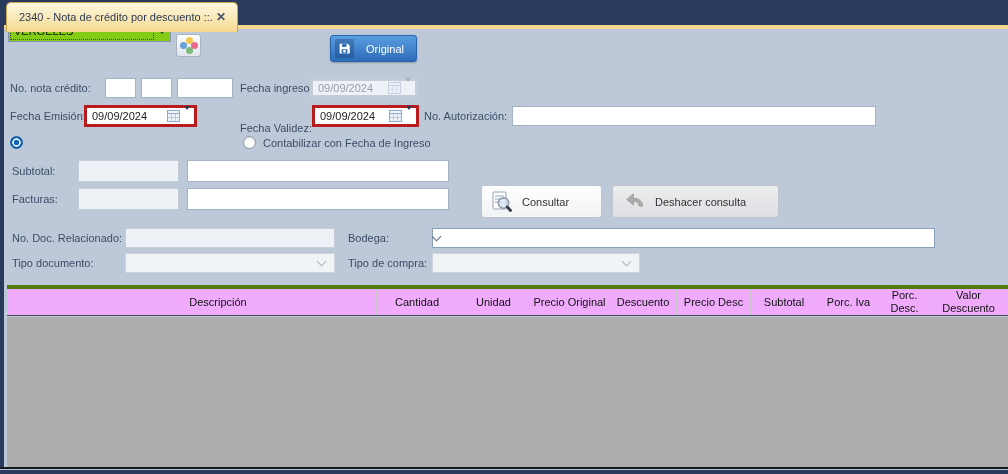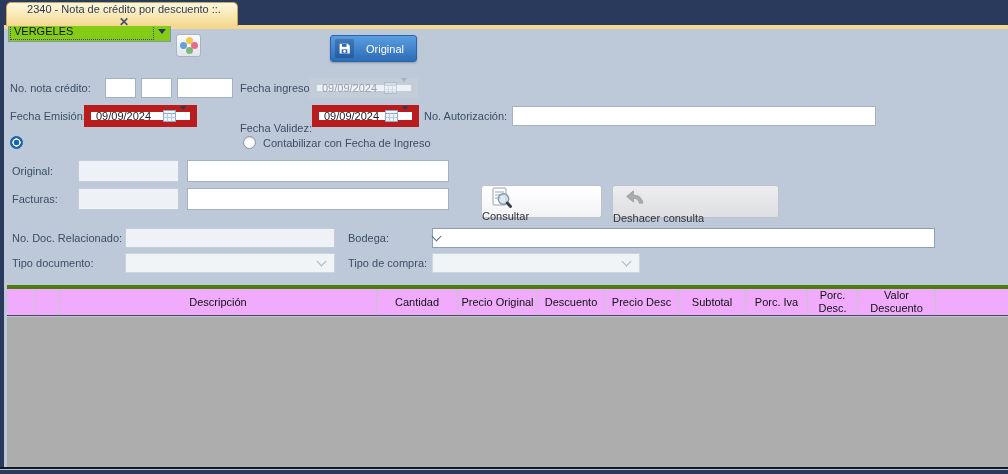--- a/index.html
+++ b/index.html
@@ -3,23 +3,23 @@
 <meta charset="utf-8">
 <style>
   * { margin:0; padding:0; box-sizing:border-box; }
   html,body { width:1008px; height:474px; }
   body { font-family:"Liberation Sans", sans-serif; font-size:11px; color:#3c4d66; }
   .window { position:relative; width:1008px; height:474px; background:#bdc9d9; overflow:hidden; }
 
   
   .tabbar { position:absolute; left:0; top:0; width:1008px; height:25px; background:#2a3a5c; }
   .goldstrip { position:absolute; left:0; top:25px; width:1008px; height:4px; background:#f5d88f; }
-  .tab { position:absolute; left:6px; top:2px; width:232px; height:24px; z-index:3;
+  .tab { position:absolute; left:6px; top:2px; width:232px; height:30px; z-index:3;
          background:linear-gradient(#fdf8e0, #f7e3a8 70%, #f5d88f); border-radius:5px 5px 0 0;
-         border:1px solid #caa84f; border-bottom:none; display:flex; align-items:center; padding:0 8px 2px 12px;flex-direction:column; }
+         border:1px solid #caa84f; border-bottom:none; display:flex; align-items:center; padding:0 8px 2px 12px; }
   .tab-title { color:#2c3a55; white-space:nowrap; flex:1; }
   .tab-close { color:#44506a; font-weight:bold; font-size:12px; cursor:pointer; padding:0 3px; }
 
   .left-border { position:absolute; left:0; top:0; width:4px; height:474px; background:#2a3a5c; z-index:2; }
 
   
   .bottom-line { position:absolute; left:0; top:467px; width:1008px; height:2px; background:#15181f; z-index:2; }
   .bottom-light { position:absolute; left:0; top:469px; width:1008px; height:1px; background:#b8c4d4; z-index:2; }
   .bottom-navy { position:absolute; left:0; top:470px; width:1008px; height:4px; background:#2a3a5c; z-index:2; }
 
@@ -40,36 +40,36 @@
   .dot { position:absolute; width:7px; height:7px; border-radius:50%; }
 
   
   .btn-save { position:absolute; left:330px; top:35px; width:87px; height:27px; border:1px solid #2b66ab; border-radius:3px;
               background:linear-gradient(#5a9de0,#2d6cb8); color:#fff; display:flex; align-items:center; padding:0 8px 0 4px; cursor:pointer;
               box-shadow:0 1px 2px rgba(0,0,0,.25); }
   .btn-save .ic { width:19px; height:19px; background:rgba(0,30,80,.25); border-radius:2px; margin-right:8px; display:flex; align-items:center; justify-content:center; }
   .btn-save .cap { flex:1; text-align:center; }
 
   
-  .dp { position:absolute; background:#fff; border:7px solid #b91c1c; display:flex; align-items:center; }
+  .dp { position:absolute; background:#fff; border:3px solid #b91c1c; display:flex; align-items:center; }
   .dp .val { flex:1; padding-left:5px; color:#222; }
   .dp .cal { margin-right:2px; display:flex; align-items:center; }
   .dp .arr { margin:0 4px 0 2px; }
   .dp.disabled { background:#eef1f5; border-color:#c3ccd7; }
   .dp.disabled .val { color:#98a0ab; }
   .dp.disabled .cal, .dp.disabled .arr { opacity:.45; }
   .dp.disabled .tri-down { border-top-color:#8a93a0; }
 
   
   .radio { position:absolute; width:13px; height:13px; border-radius:50%; cursor:pointer; }
   .radio.on { background:radial-gradient(circle, #1464b4 0 2.6px, #ffffff 3.1px 3.9px, #1766b6 4.4px 100%); border:1px solid #0f59a4; }
   .radio.off { background:#fdfdfd; border:1px solid #8a95a5; box-shadow:inset 0 1px 2px rgba(0,0,0,.15); }
 
   
-  .btn-query { position:absolute; border:1px solid #c0c4ca; border-radius:3px; display:flex; align-items:flex-start; cursor:pointer; color:#333;flex-direction:column; }
+  .btn-query { position:absolute; border:1px solid #c0c4ca; border-radius:3px; display:flex; align-items:center; cursor:pointer; color:#333; }
   .btn-consultar { left:481px; top:185px; width:121px; height:33px; background:linear-gradient(#ffffff,#f2f3f5); }
   .btn-deshacer { left:612px; top:185px; width:167px; height:33px; background:linear-gradient(#ededee,#dddfe2); }
   .btn-query .qic { margin:0 8px 0 8px; display:flex; }
 
   
   .sel { position:absolute; background:#fff; border:1px solid #8aa0b8; display:flex; align-items:center; cursor:pointer; }
   .sel .val { flex:1; padding-left:5px; color:#111; white-space:nowrap; overflow:hidden; }
   .sel .chev { width:7px; height:7px; border-right:1.6px solid #5f6a78; border-bottom:1.6px solid #5f6a78; transform:rotate(45deg); margin:-4px 9px 0 0; }
   .sel.disabled { background:#f1f4f7; border-color:#ccd4dd; }
   .sel.disabled .chev { border-color:#aab4c0; }
@@ -165,21 +165,21 @@
     </span>
     <span class="arr"><span class="tri-down" style="border-left-width:3px;border-right-width:3px;border-top-width:4px;"></span></span>
   </div>
   <div class="lbl" style="left:424px;top:110px;">No. Autorización:</div>
   <input class="txt" style="left: 512px; top: 106px; width: 364px; height: 20px;">
 
   <span class="radio on" style="left:10px;top:136px;"></span>
   <span class="radio off" style="left:243px;top:136px;"></span>
   <div class="lbl" style="left:263px;top:137px;">Contabilizar con Fecha de Ingreso</div>
 
-  <div class="lbl" style="left:12px;top:165px;">Original:</div>
+  <div class="lbl" style="left:12px;top:165px;">Subtotal:</div>
   <input class="txt dis" style="left: 78px; top: 160px; width: 101px; height: 22px;" disabled="">
   <input class="txt" style="left: 187px; top: 160px; width: 262px; height: 22px;">
   <div class="lbl" style="left:12px;top:193px;">Facturas:</div>
   <input class="txt dis" style="left: 78px; top: 188px; width: 101px; height: 22px;" disabled="">
   <input class="txt" style="left: 187px; top: 188px; width: 262px; height: 22px;">
 
   <div class="btn-query btn-consultar">
     <span class="qic">
       <svg width="24" height="24" viewBox="0 0 24 24">
         <rect x="3" y="2" width="13" height="17" rx="1" fill="#fdfdfd" stroke="#9aa4b0"></rect>
@@ -217,20 +217,21 @@
   <div class="sel disabled" style="left:432px;top:253px;width:208px;height:20px;">
     <span class="val"></span>
     <span class="chev"></span>
   </div>
 
   <div class="grid-header">
       <div class="th" style="width: 29px;"></div>
       <div class="th" style="width: 24px;"></div>
       <div class="th" style="width: 317px;">Descripción</div>
       <div class="th" style="width: 81px;">Cantidad</div>
+      <div class="th" style="width: 72px;">Unidad</div>
       <div class="th" style="width: 80px;">Precio Original</div>
       <div class="th" style="width: 67px;">Descuento</div>
       <div class="th" style="width: 74px;">Precio Desc</div>
       <div class="th" style="width: 67px;">Subtotal</div>
       <div class="th" style="width: 62px;">Porc. Iva</div>
       <div class="th" style="width: 50px;">Porc. Desc.</div>
       <div class="th" style="width: 78px;">Valor Descuento</div>
     </div>
   <div class="grid-body"></div>
 

